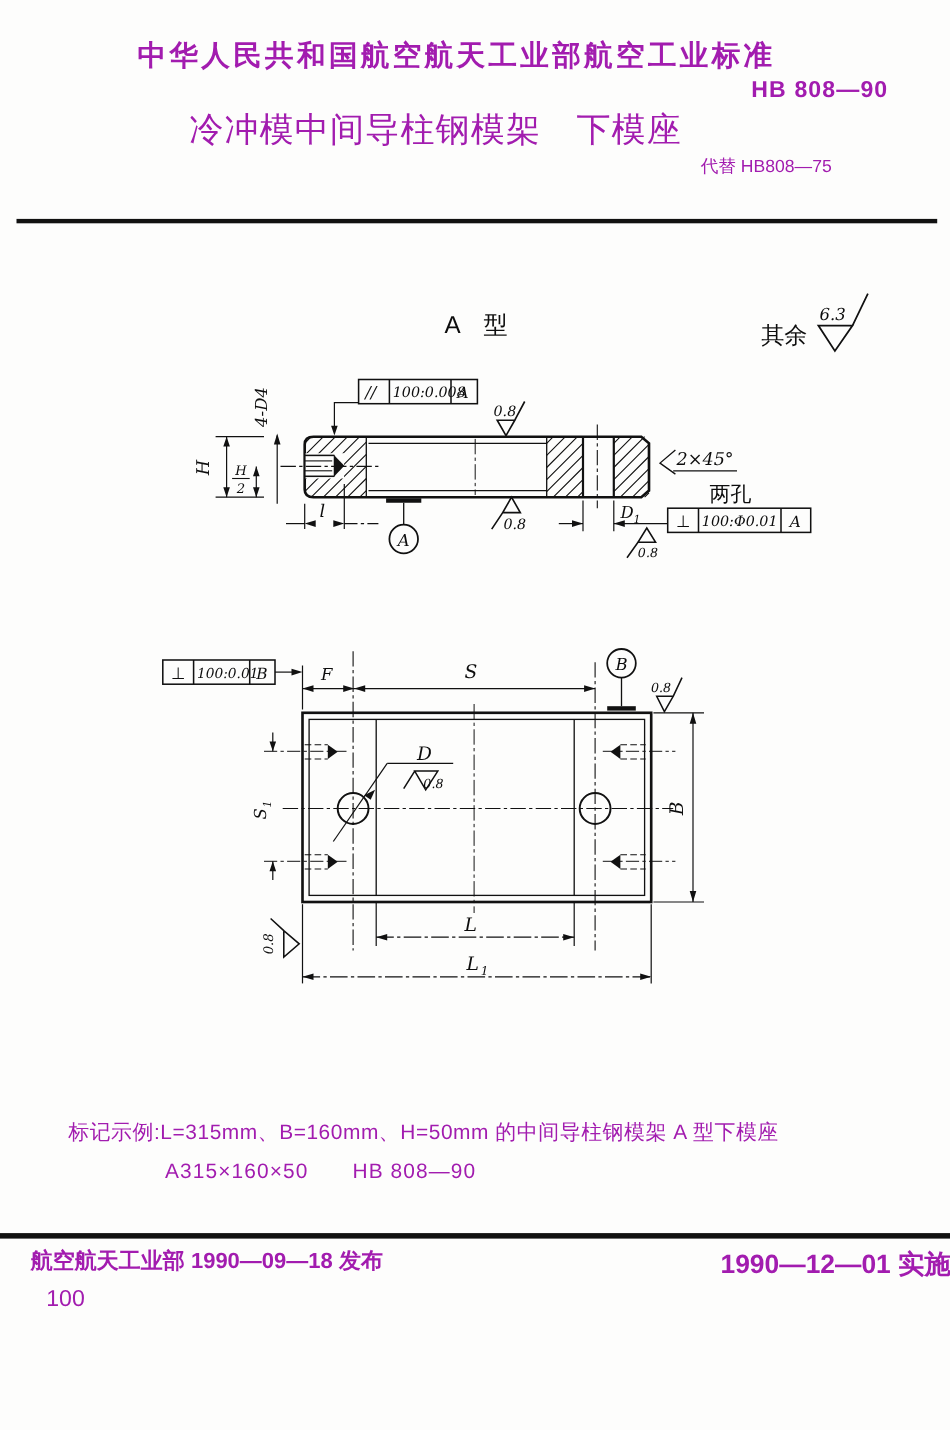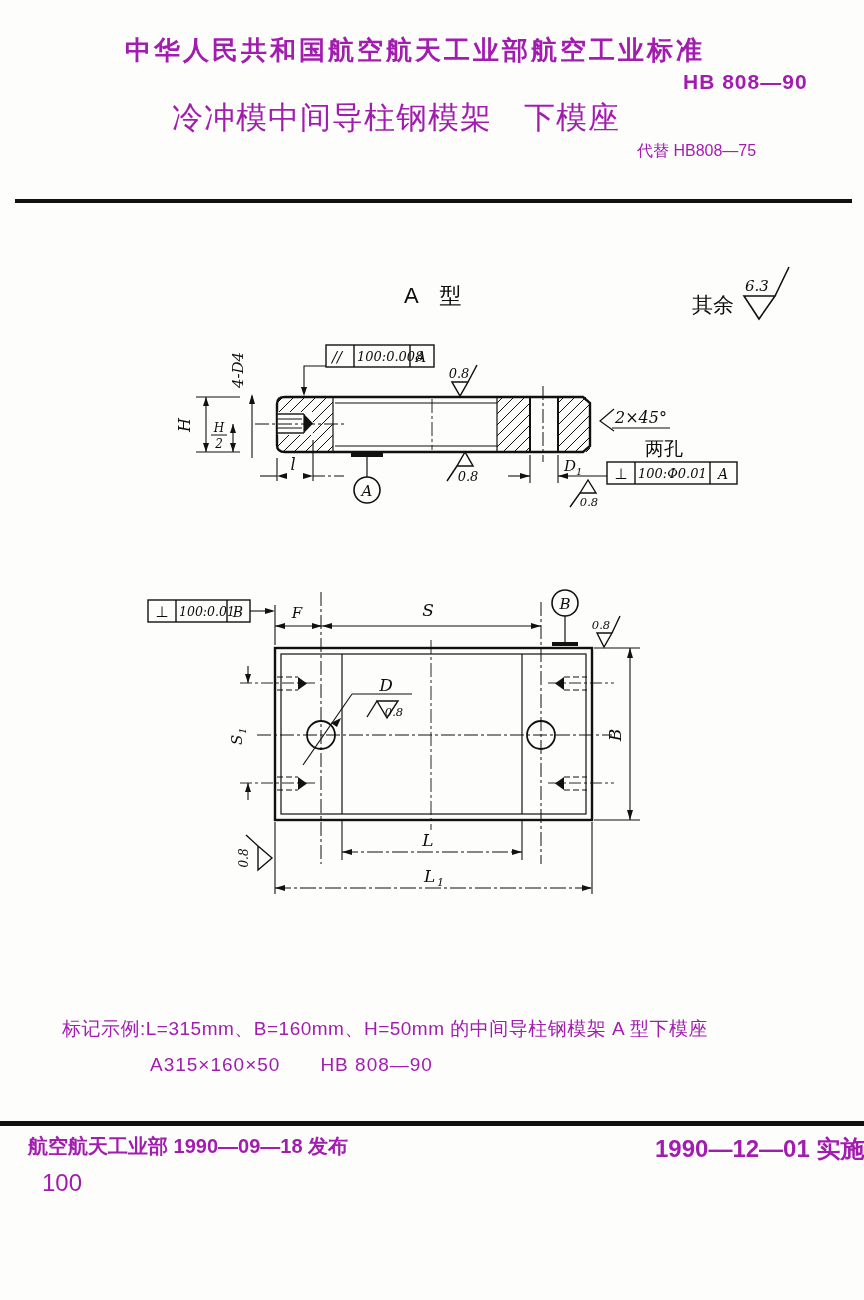--- a/index.html
+++ b/index.html
@@ -9,21 +9,21 @@
   .hdr-authority{left:125px;top:33px;font-size:26px;font-weight:bold;letter-spacing:3px;}
   .hdr-no{left:683px;top:70px;font-size:21px;font-weight:bold;letter-spacing:1px;}
   .hdr-title{left:172px;top:97px;font-size:31px;font-weight:normal;letter-spacing:1px;}
   .hdr-replaces{left:637px;top:141px;font-size:16px;}
   .rule1{left:15px;top:199px;width:837px;height:4px;background:#111;}
   .rule2{left:0px;top:1121px;width:864px;height:5px;background:#111;}
   .ex1{left:62px;top:1016px;font-size:19px;letter-spacing:0.5px;}
   .ex2{left:150px;top:1052px;font-size:19px;letter-spacing:1px;text-align:center;}
   .ft-issued{left:18px;top:1133px;font-size:20px;font-weight:bold;margin-left:10px;}
   .ft-eff{left:655px;top:1133px;font-size:24px;font-weight:bold;}
-  .ft-page{left:42px;top:1169px;font-size:24px;}
+  .ft-page{left:42px;top:1169px;font-size:21px;}
   svg{position:absolute;left:0;top:0;}
   svg text{fill:#0d0d0d;font-family:"DejaVu Serif",serif;font-style:italic;}
   svg text.cjk{font-family:"Liberation Sans",sans-serif;font-style:normal;}
   svg .ln{stroke:#111;fill:none;}
   svg .arrow{fill:#111;stroke:none;}
 </style>
 </head>
 <body>
 
 <div class="page">

